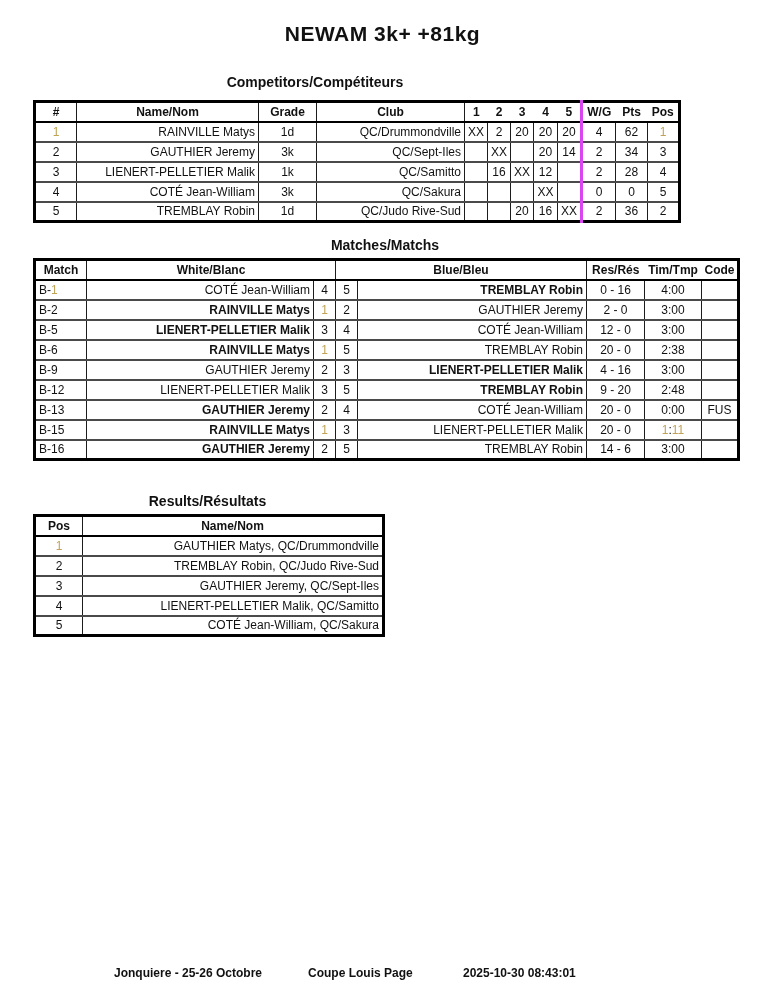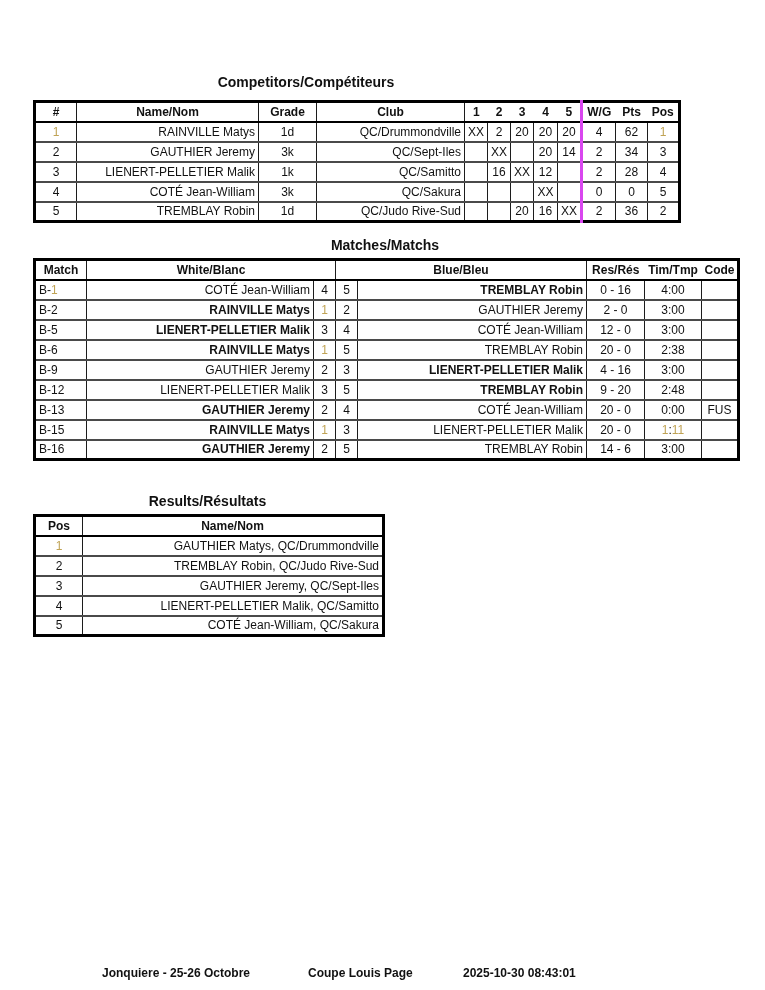--- a/index.html
+++ b/index.html
@@ -3,21 +3,21 @@
 <meta charset="utf-8">
 <style>
   html, body { margin:0; padding:0; background:#ffffff; }
   .page { position:relative; width:765px; height:990px; background:#ffffff;
           font-family:"Liberation Sans", sans-serif; color:#111; }
 
   .page-title { position:absolute; top:22px; left:0; width:765px; text-align:center;
                 font-size:21px; font-weight:bold; letter-spacing:0.5px; }
 
   .sec-title { position:absolute; font-size:14px; font-weight:bold; text-align:center; }
-  .sec-title.comp  { top:74px;  left:24px; width:564px; }
+  .sec-title.comp  { top:74px;  left:33px; width:564px; }
   .sec-title.match { top:237px; left:33px; width:704px; }
   .sec-title.res   { top:493px; left:33px; width:349px; }
 
   table.tbl { position:absolute; border-collapse:collapse; table-layout:fixed;
               font-size:12px; line-height:14px; }
   table.comp  { top:100px; left:33px; width:645px; }
   table.match { top:258px; left:33px; width:704px; }
   table.res   { top:514px; left:33px; width:349px; }
 
   .tbl { border:3px solid #000; }
@@ -28,29 +28,30 @@
   .tbl tbody td { border-top:2px solid #4a4a4a; }
   .tbl th.vl, .tbl td.vl { border-left:1px solid #1c1c1c; }
   .tbl th.thick-l, .tbl td.thick-l { border-left:3px solid #d946ef; }
   .ctr { text-align:center; }
   .lft { text-align:right; padding-left:8px; }
   .hl  { text-align:left; padding-left:7px; }
   .win { font-weight:bold; }
   .one { color:var(--one-color, #c0a355); }
 
   .footer-item { position:absolute; top:966px; font-size:12px; font-weight:bold; }
-  .footer-item.ev { left:102px;text-align:center; }
+  .footer-item.ev { left:114px;text-align:center; }
   .footer-item.pg { left:308px; }
   .footer-item.ts { left:463px;text-align:center; }
 </style>
 </head>
 <body>
 
 <div class="page">
 
+  <div class="page-title">NEWAM 3k+ +81kg</div>
 
   <div class="sec-title comp">Competitors/Compétiteurs</div>
   <table class="tbl comp">
     <colgroup>
       <col style="width:42px">
         <col style="width:182px">
         <col style="width:58px">
         <col style="width:148px">
       <col style="width:23px">
         <col style="width:23px">

